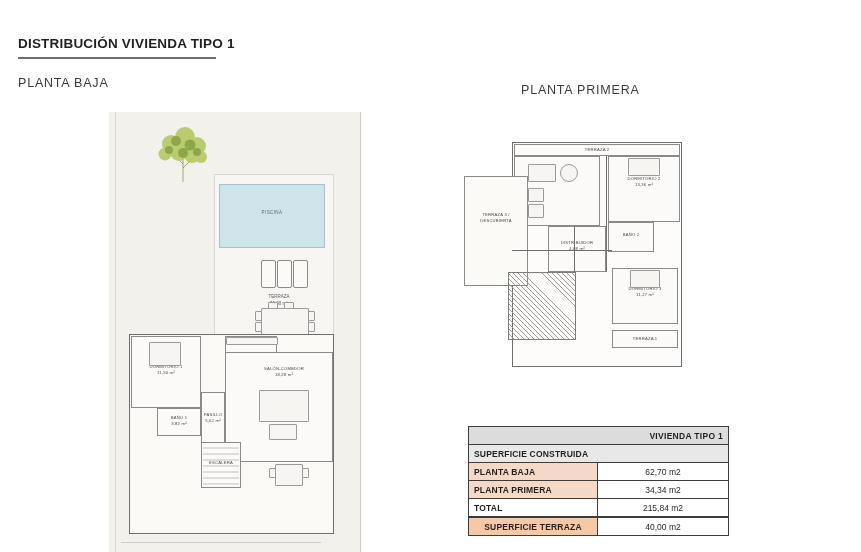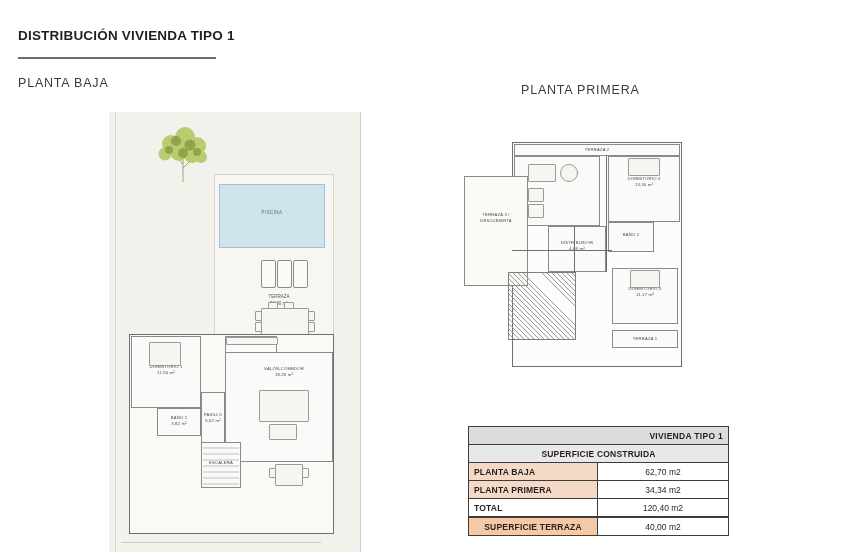--- a/index.html
+++ b/index.html
@@ -13,21 +13,21 @@
     position: relative;
     font-family: "Liberation Sans", sans-serif;
     color: #231f20;
     overflow: hidden;
   }
 
   
   #doc-title {
     position: absolute;
     left: 18px;
-    top: 28px;
+    top: 36px;
     font-size: 13.5px;
     font-weight: bold;
     letter-spacing: 0.2px;
     color: #231f20;
   }
   #title-rule {
     position: absolute;
     left: 18px;
     top: 57px;
     width: 198px;
@@ -188,21 +188,20 @@
     height: 11px;
   }
   .th-main {
     background: #dcdcdc;
     text-align: right;
     font-weight: bold;
     letter-spacing: 0.3px;
   }
   .th-sub {
     background: #e8e8e8;
-    text-align: center;
     font-weight: bold;
     letter-spacing: 0.2px;
   }
   .lbl-cell {
     background: #f3d9c6;
     font-weight: bold;
     width: 118px;
     letter-spacing: 0.2px;
   }
   .lbl-cell-plain {
@@ -424,21 +423,21 @@
   <tr>
     <td class="lbl-cell">PLANTA BAJA</td>
     <td class="val-cell">62,70 m2</td>
   </tr>
   <tr>
     <td class="lbl-cell">PLANTA PRIMERA</td>
     <td class="val-cell">34,34 m2</td>
   </tr>
   <tr>
     <td class="lbl-cell-plain">TOTAL</td>
-    <td class="val-cell">120,40 m2</td>
+    <td class="val-cell">215,84 m2</td>
   </tr>
 </tbody>
   </table>
 
 <table id="terrace-table">
   <tbody>
       <tr>
     <td class="lbl-cell-orange">SUPERFICIE TERRAZA</td>
     <td class="val-cell">40,00 m2</td>
   </tr>

